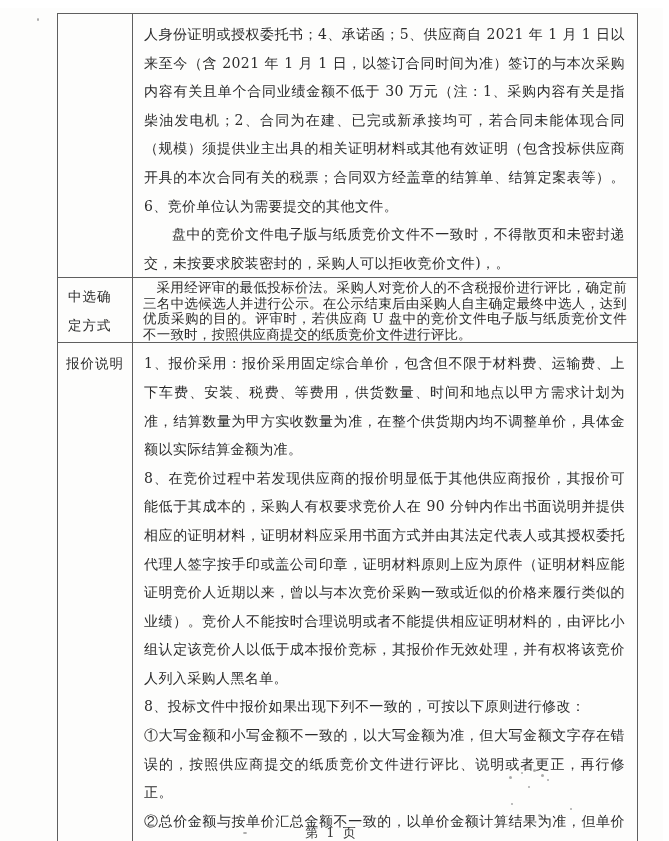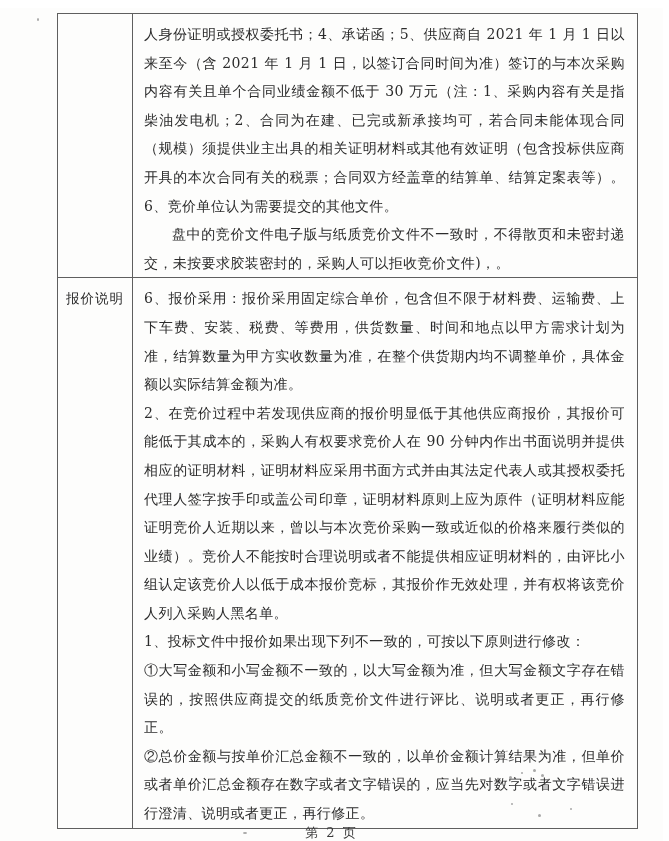--- a/index.html
+++ b/index.html
@@ -106,34 +106,40 @@
     </colgroup>
     <tbody>
       <tr>
         <td class="label-cell row-0-cell"></td>
         <td class="content-cell row-0-cell">
           <p>人身份证明或授权委托书；4、承诺函；5、供应商自 2021 年 1 月 1 日以来至今（含 2021 年 1 月 1 日，以签订合同时间为准）签订的与本次采购内容有关且单个合同业绩金额不低于 30 万元（注：1、采购内容有关是指柴油发电机；2、合同为在建、已完或新承接均可，若合同未能体现合同（规模）须提供业主出具的相关证明材料或其他有效证明（包含投标供应商开具的本次合同有关的税票；合同双方经盖章的结算单、结算定案表等）。6、竞价单位认为需要提交的其他文件。</p>
           <p class="indent-2">盘中的竞价文件电子版与纸质竞价文件不一致时，不得散页和未密封递交，未按要求胶装密封的，采购人可以拒收竞价文件)，。</p>
         </td>
       </tr>
       <tr>
+        <td class="label-cell label-middle row-1-cell">中选确定方式</td>
+        <td class="content-cell row-1-cell">
+          <p class="indent-1">采用经评审的最低投标价法。采购人对竞价人的不含税报价进行评比，确定前三名中选候选人并进行公示。在公示结束后由采购人自主确定最终中选人，达到优质采购的目的。评审时，若供应商 U 盘中的竞价文件电子版与纸质竞价文件不一致时，按照供应商提交的纸质竞价文件进行评比。</p>
+        </td>
+      </tr>
+      <tr>
         <td class="label-cell label-top row-2-cell">报价说明</td>
         <td class="content-cell row-2-cell">
-          <p>6、报价采用：报价采用固定综合单价，包含但不限于材料费、运输费、上下车费、安装、税费、等费用，供货数量、时间和地点以甲方需求计划为准，结算数量为甲方实收数量为准，在整个供货期内均不调整单价，具体金额以实际结算金额为准。</p>
-          <p>2、在竞价过程中若发现供应商的报价明显低于其他供应商报价，其报价可能低于其成本的，采购人有权要求竞价人在 90 分钟内作出书面说明并提供相应的证明材料，证明材料应采用书面方式并由其法定代表人或其授权委托代理人签字按手印或盖公司印章，证明材料原则上应为原件（证明材料应能证明竞价人近期以来，曾以与本次竞价采购一致或近似的价格来履行类似的业绩）。竞价人不能按时合理说明或者不能提供相应证明材料的，由评比小组认定该竞价人以低于成本报价竞标，其报价作无效处理，并有权将该竞价人列入采购人黑名单。</p>
-          <p>1、投标文件中报价如果出现下列不一致的，可按以下原则进行修改：</p>
+          <p>1、报价采用：报价采用固定综合单价，包含但不限于材料费、运输费、上下车费、安装、税费、等费用，供货数量、时间和地点以甲方需求计划为准，结算数量为甲方实收数量为准，在整个供货期内均不调整单价，具体金额以实际结算金额为准。</p>
+          <p>8、在竞价过程中若发现供应商的报价明显低于其他供应商报价，其报价可能低于其成本的，采购人有权要求竞价人在 90 分钟内作出书面说明并提供相应的证明材料，证明材料应采用书面方式并由其法定代表人或其授权委托代理人签字按手印或盖公司印章，证明材料原则上应为原件（证明材料应能证明竞价人近期以来，曾以与本次竞价采购一致或近似的价格来履行类似的业绩）。竞价人不能按时合理说明或者不能提供相应证明材料的，由评比小组认定该竞价人以低于成本报价竞标，其报价作无效处理，并有权将该竞价人列入采购人黑名单。</p>
+          <p>8、投标文件中报价如果出现下列不一致的，可按以下原则进行修改：</p>
           <p>①大写金额和小写金额不一致的，以大写金额为准，但大写金额文字存在错误的，按照供应商提交的纸质竞价文件进行评比、说明或者更正，再行修正。</p>
           <p>②总价金额与按单价汇总金额不一致的，以单价金额计算结果为准，但单价或者单价汇总金额存在数字或者文字错误的，应当先对数字或者文字错误进行澄清、说明或者更正，再行修正。</p>
 
         </td>
       </tr>
     </tbody>
   </table>
 
-  <div class="page-footer">第 2 页</div>
+  <div class="page-footer">第 1 页</div>
 
   <div class="speck" style="left:37px;  top:10px;  width:2px; height:3px;"></div>
   <div class="speck" style="left:509px; top:768px; width:3px; height:3px;"></div>
   <div class="speck" style="left:521px; top:764px; width:2px; height:2px;"></div>
   <div class="speck" style="left:533px; top:761px; width:3px; height:3px;"></div>
   <div class="speck" style="left:541px; top:766px; width:3px; height:3px;"></div>
   <div class="speck" style="left:528px; top:778px; width:2px; height:2px;"></div>
   <div class="speck" style="left:547px; top:771px; width:2px; height:2px;"></div>
   <div class="speck" style="left:538px; top:806px; width:3px; height:3px;"></div>
   <div class="speck" style="left:570px; top:800px; width:2px; height:2px;"></div>

